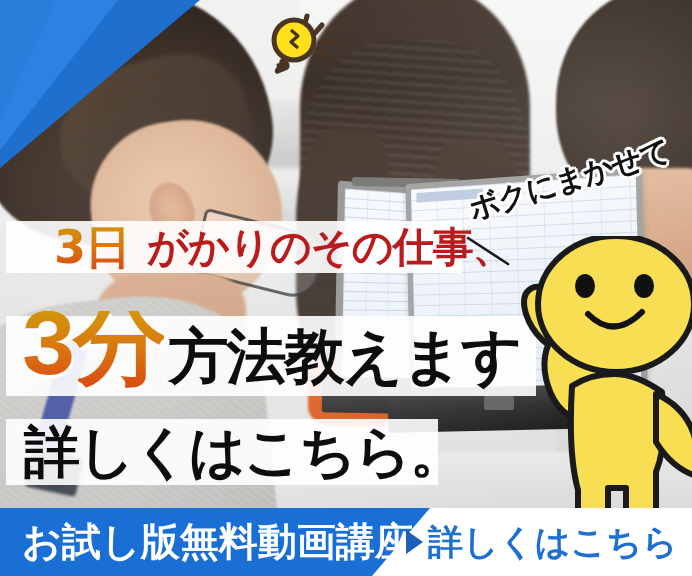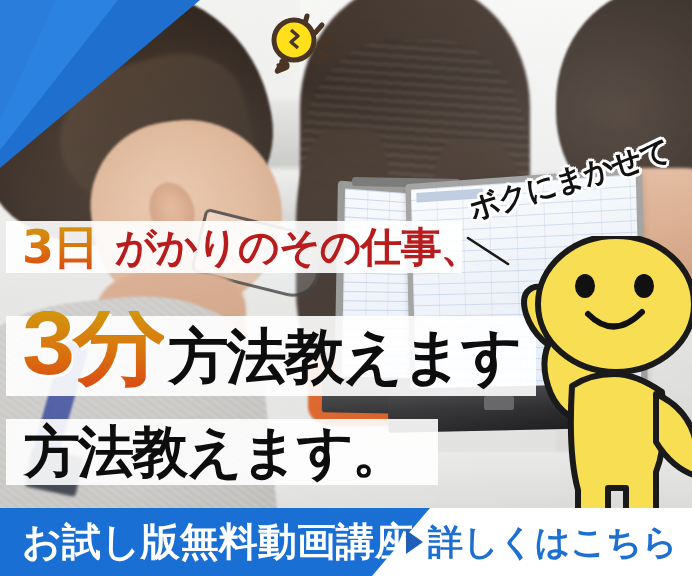--- a/index.html
+++ b/index.html
@@ -229,21 +229,21 @@
   #band1{left:6px;top:221px;width:440px;height:52px;padding-left:16px;}
   #band2{left:6px;top:316px;width:516px;height:80px;padding-left:14px;}
   #band3{left:6px;top:419px;width:414px;height:66px;padding-left:18px;}
 
   .hl-accent{
     background:linear-gradient(180deg,#d2960d 0%,#d9770f 48%,#da4a13 100%);
     -webkit-background-clip:text;background-clip:text;
     color:transparent;
     -webkit-text-fill-color:transparent;
   }
-  #h1-accent{font-size:46px;letter-spacing:-1px;line-height:1;}
+  #h1-accent{font-size:46px;letter-spacing:-1px;line-height:1;margin-left:32px;}
   #h1-rest{font-size:41px;color:#b91c1c;letter-spacing:-1px;line-height:1;margin-left:17px;}
 
   #h2-accent{
     font-size:94px;letter-spacing:-3px;line-height:.82;
     position:relative;top:-6px;
     filter:drop-shadow(2px 3px 0 rgba(255,255,255,.85));
     font-family:Liberation Mono, monospace;
   }
   #h2-rest{font-size:60px;color:#0d0d0d;letter-spacing:-2px;line-height:1;margin-left:4px;}
 
@@ -375,21 +375,21 @@
     <span class="hl-accent" id="h1-accent">3日</span>
     <span id="h1-rest">がかりのその仕事、</span>
   </div>
 
   <div class="band" id="band2">
     <span class="hl-accent" id="h2-accent">3分</span>
     <span id="h2-rest">方法教えます</span>
   </div>
 
   <div class="band" id="band3">
-    <span id="h3-text">方法教えます。</span>
+    <span id="h3-text">詳しくはこちら。</span>
   </div>
 
   <svg class="speech-tail" viewBox="0 0 44 30">
     <line x1="2" y1="2" x2="42" y2="28" stroke="#1a1a1a" stroke-width="2.6" stroke-linecap="round"></line>
   </svg>
   <div class="speech">ボクにまかせて</div>
 
   <svg class="mascot" viewBox="0 0 200 292">
     <g fill="#f7de52" stroke="#1a1a1a" stroke-width="6" stroke-linejoin="round" stroke-linecap="round">
 

